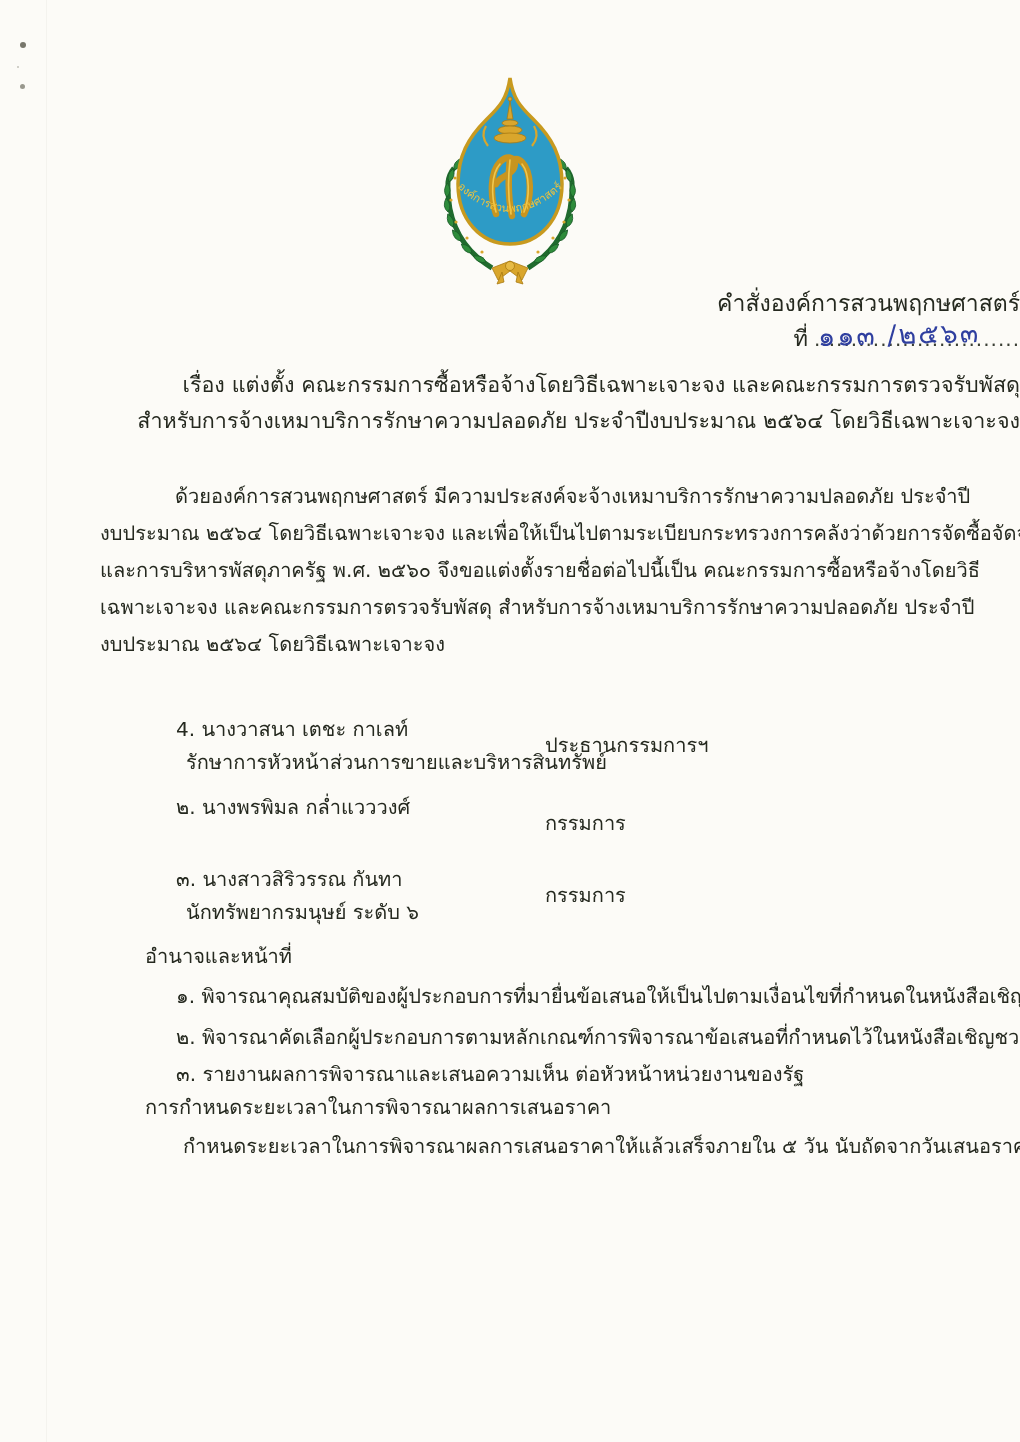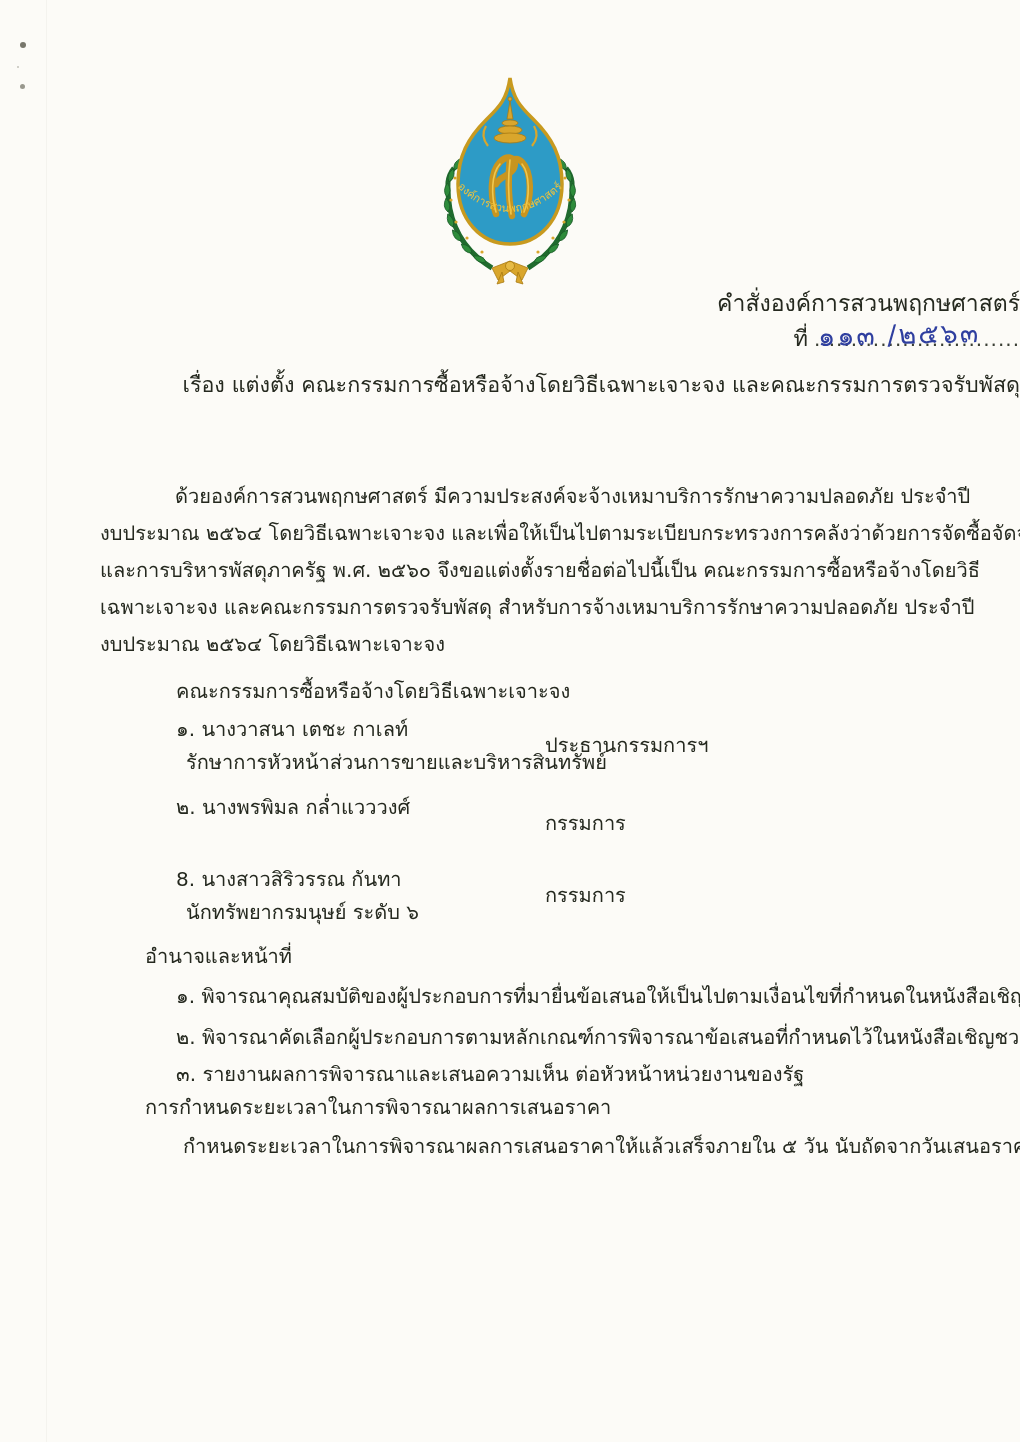--- a/index.html
+++ b/index.html
@@ -132,42 +132,42 @@
     </g>
   </svg>
 
   <div class="line centered title" style="top:288px">คำสั่งองค์การสวนพฤกษศาสตร์</div>
 
   <div class="line centered numline" style="top:324px">
     <span>ที่</span><span class="num-slot"><span class="dots">............................</span><span class="handwriting">๑๑๓ /๒๕๖๓</span></span>
   </div>
 
   <div class="line centered subject" style="top:370px">เรื่อง แต่งตั้ง คณะกรรมการซื้อหรือจ้างโดยวิธีเฉพาะเจาะจง และคณะกรรมการตรวจรับพัสดุ</div>
+  <div class="line centered subject" style="top:406px">สำหรับการจ้างเหมาบริการรักษาความปลอดภัย ประจำปีงบประมาณ ๒๕๖๔ โดยวิธีเฉพาะเจาะจง</div>
 
   <div class="line" style="top:481px; left:175px">ด้วยองค์การสวนพฤกษศาสตร์ มีความประสงค์จะจ้างเหมาบริการรักษาความปลอดภัย ประจำปี</div>
   <div class="line" style="top:518px; left:100px">งบประมาณ ๒๕๖๔ โดยวิธีเฉพาะเจาะจง และเพื่อให้เป็นไปตามระเบียบกระทรวงการคลังว่าด้วยการจัดซื้อจัดจ้าง</div>
   <div class="line" style="top:555px; left:100px">และการบริหารพัสดุภาครัฐ พ.ศ. ๒๕๖๐ จึงขอแต่งตั้งรายชื่อต่อไปนี้เป็น คณะกรรมการซื้อหรือจ้างโดยวิธี</div>
   <div class="line" style="top:592px; left:100px">เฉพาะเจาะจง และคณะกรรมการตรวจรับพัสดุ สำหรับการจ้างเหมาบริการรักษาความปลอดภัย ประจำปี</div>
   <div class="line" style="top:629px; left:100px">งบประมาณ ๒๕๖๔ โดยวิธีเฉพาะเจาะจง</div>
 
-  <div class="line" style="top:676px; left:176px">คณะกรรมการซื้อหรือจ้างโดยวิธีเฉพาะเจาะจง</div>
 
   <div class="line" style="top:714px; left:176px; right:0">
-    <span>๑. นางวาสนา เตชะ กาเลท์</span>
+    <span>4. นางวาสนา เตชะ กาเลท์</span>
     <span class="role" style="left:369px">ประธานกรรมการฯ</span>
   </div>
   <div class="line" style="top:747px; left:186px">รักษาการหัวหน้าส่วนการขายและบริหารสินทรัพย์</div>
 
   <div class="line" style="top:792px; left:176px; right:0">
     <span>๒. นางพรพิมล กล่ำแวววงศ์</span>
     <span class="role" style="left:369px">กรรมการ</span>
   </div>
 
   <div class="line" style="top:864px; left:176px; right:0">
-    <span>8. นางสาวสิริวรรณ กันทา</span>
+    <span>๓. นางสาวสิริวรรณ กันทา</span>
     <span class="role" style="left:369px">กรรมการ</span>
   </div>
   <div class="line" style="top:897px; left:186px">นักทรัพยากรมนุษย์ ระดับ ๖</div>
 
   <div class="line" style="top:941px; left:145px">อำนาจและหน้าที่</div>
   <div class="line" style="top:981px; left:176px">๑. พิจารณาคุณสมบัติของผู้ประกอบการที่มายื่นข้อเสนอให้เป็นไปตามเงื่อนไขที่กำหนดในหนังสือเชิญชวน</div>
   <div class="line" style="top:1022px; left:176px">๒. พิจารณาคัดเลือกผู้ประกอบการตามหลักเกณฑ์การพิจารณาข้อเสนอที่กำหนดไว้ในหนังสือเชิญชวน</div>
   <div class="line" style="top:1059px; left:176px">๓. รายงานผลการพิจารณาและเสนอความเห็น ต่อหัวหน้าหน่วยงานของรัฐ</div>
 
   <div class="line" style="top:1092px; left:145px">การกำหนดระยะเวลาในการพิจารณาผลการเสนอราคา</div>

